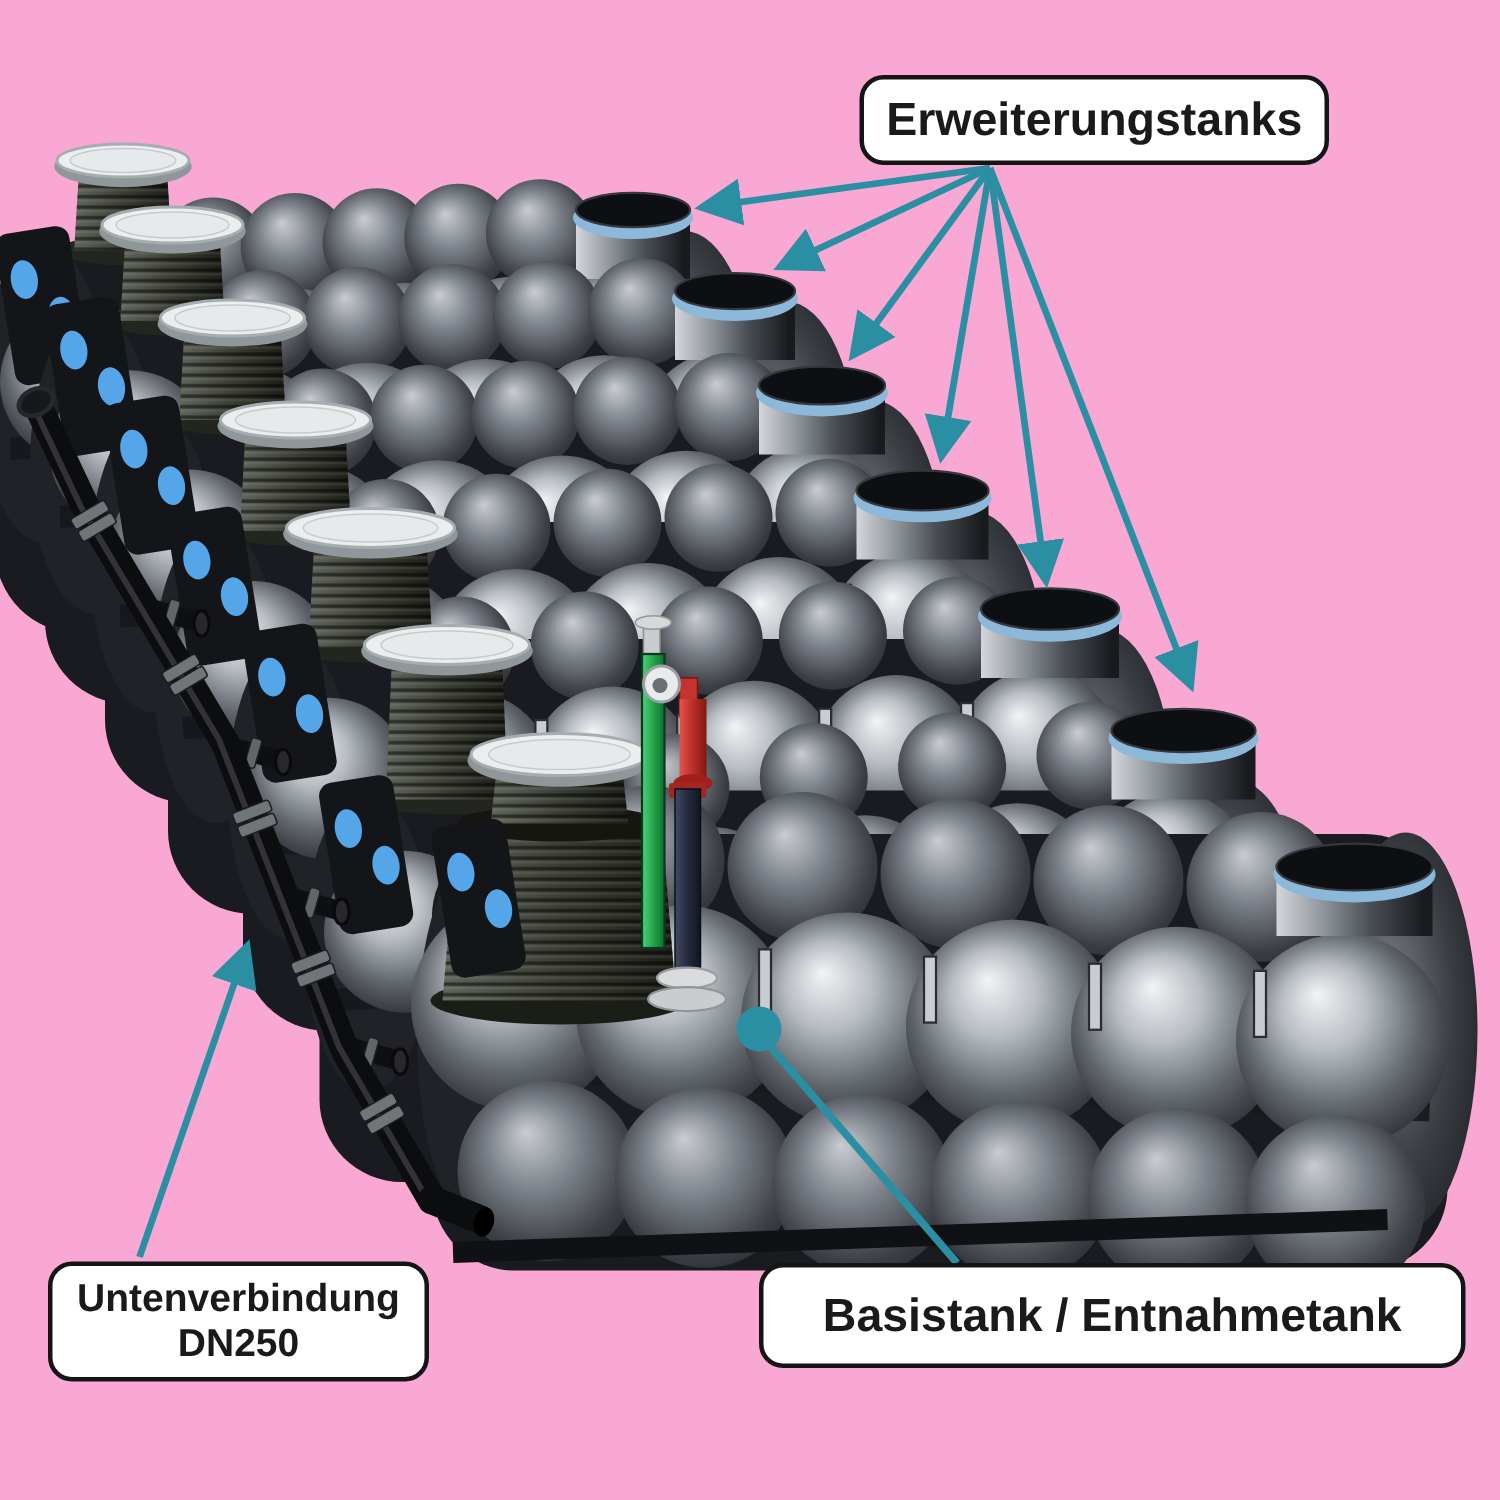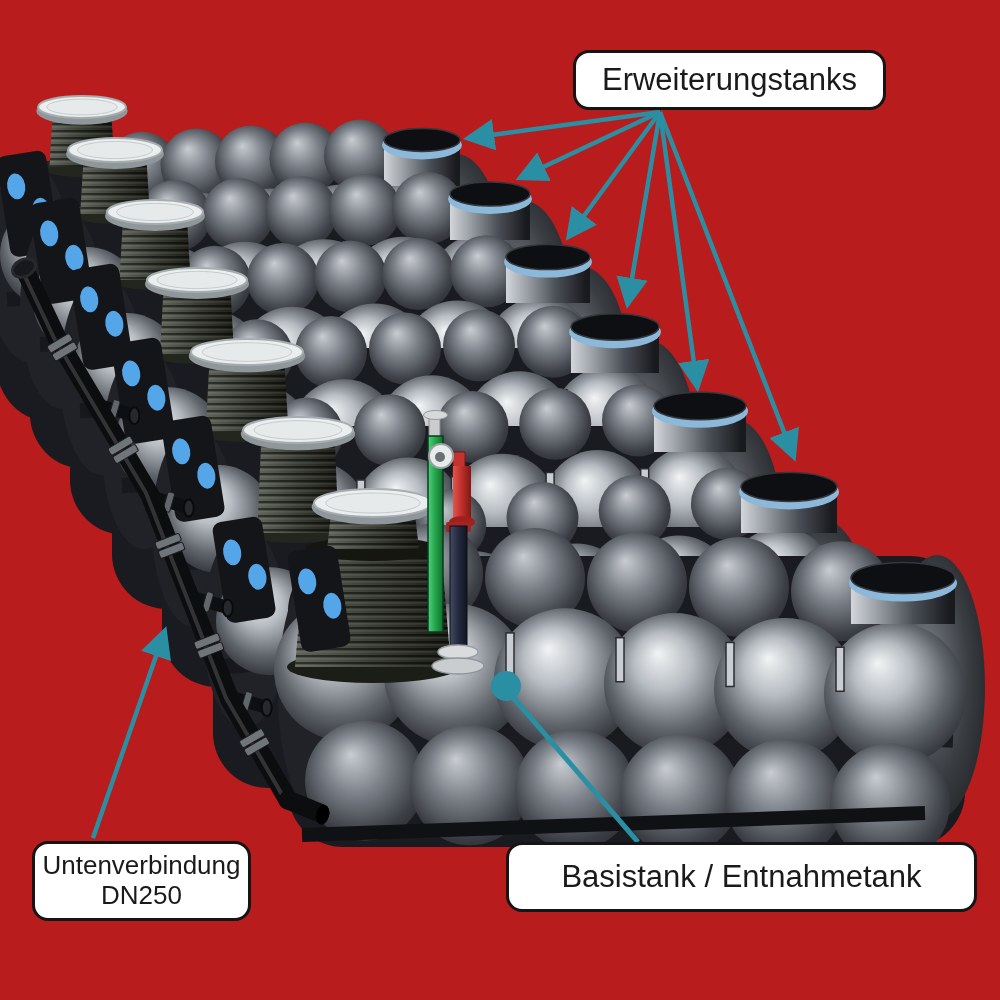--- a/index.html
+++ b/index.html
@@ -1,17 +1,17 @@
 <!DOCTYPE html>
 <html><head>
 <meta charset="utf-8">
 <style>
   html,body{margin:0;padding:0;background:#fff;}
-  #stage{position:relative;width:1000px;height:1000px;background:#b91c1c;overflow:hidden;
-         font-family:"Liberation Sans",sans-serif;}
+  #stage{position:relative;width:1000px;height:1000px;background:#f9a8d4;overflow:hidden;
+         font-family:"Liberation Sans",sans-serif;font-weight:bold;}
   #scene-svg{position:absolute;left:0;top:0;}
   .callout{position:absolute;display:flex;flex-direction:column;align-items:center;justify-content:center;
            background:#ffffff;border:3px solid #151515;border-radius:16px;text-align:center;
            color:#1a1a1a;line-height:1.15;box-sizing:border-box;padding:2px 6px;}
   .callout .l1{white-space:nowrap;}
   #callout-expansion{font-size:31px;}
   #callout-bottom{font-size:26px;}
   #callout-base{font-size:31px;}
 </style>
 </head>
@@ -394,21 +394,21 @@
         <line x1="93" y1="838" x2="164" y2="633" stroke="#2b8fa3" stroke-width="4.5" marker-end="url(#ah)"></line>
         <line x1="512" y1="696" x2="638" y2="842" stroke="#2b8fa3" stroke-width="5"></line>
         <circle cx="506" cy="686" r="15" fill="#2b8fa3"></circle>
       </g>
     </svg>
 
   <div class="callout" id="callout-expansion" style="left: 573px; top: 50px; width: 313px; height: 60px;">
     <span class="l1">Erweiterungstanks</span>
   </div>
 
-  <div class="callout" id="callout-bottom" style="left: 32px; top: 841px; width: 219px; height: 80px;">
+  <div class="callout" id="callout-bottom" style="left: 32px; top: 841px; width: 254px; height: 80px;">
     <span class="l1">Untenverbindung</span>
     <span class="l1">DN250</span>
   </div>
 
   <div class="callout" id="callout-base" style="left: 506px; top: 842px; width: 471px; height: 70px;">
     <span class="l1">Basistank / Entnahmetank</span>
   </div>
 </div>
 
 </body></html>

